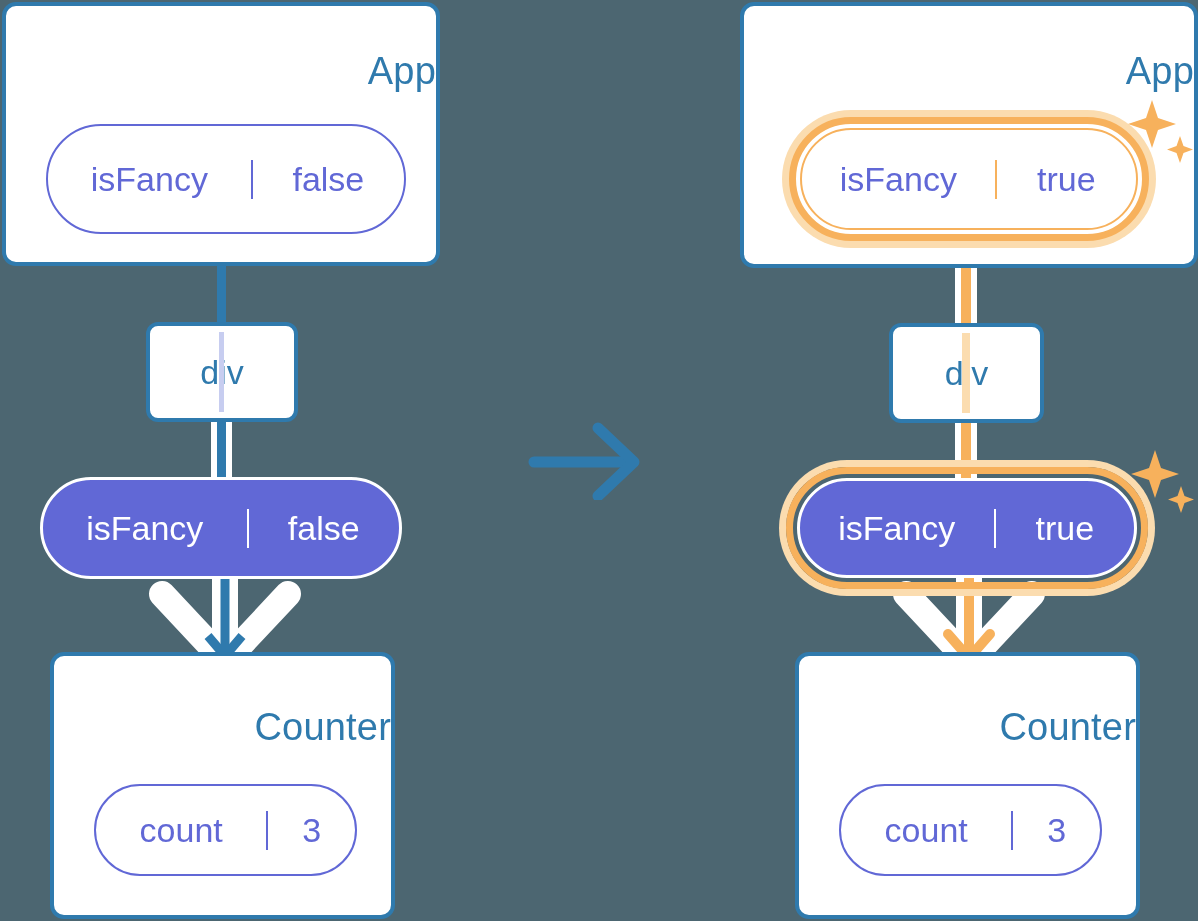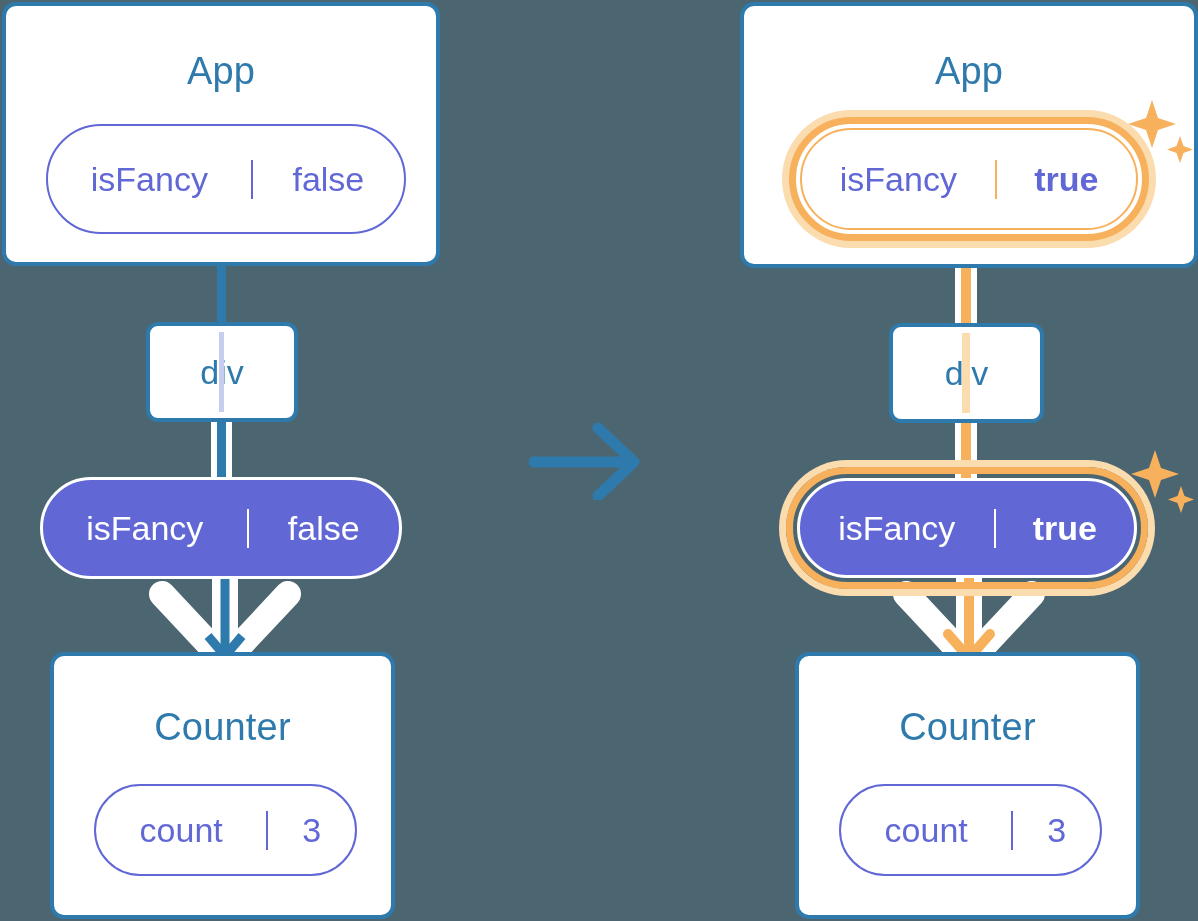--- a/index.html
+++ b/index.html
@@ -28,21 +28,21 @@
     border: 4px solid #2f7aad;
     border-radius: 14px;
     box-sizing: border-box;
     z-index: 6;
   }
   .box.div-box { border-radius: 12px; }
 
   .box-title {
     position: absolute;
     left: 0; right: 0;
-    text-align: center;
+    text-align: right;
     color: #2f7aad;
     font-size: 38px;
     font-weight: 400;
     letter-spacing: .2px;
     white-space: nowrap;
   }
   .div-label {
     position: absolute;
     left: 0; right: 0;
     top: 50%;
@@ -92,21 +92,21 @@
     position: absolute;
     border-radius: 999px;
     border: 7px solid #f7b15c;
     box-sizing: border-box;
     box-shadow: 0 0 0 7px #fbdcaf;
     z-index: 7;
     background: transparent;
   }
   .ring.filled { background: #ffffff; }
 
-  .bold { font-weight: 700; }
+  .bold { font-weight: 400; }
 
   
   .vline { position: absolute; }
 
   .line-blue  { background: #2f7aad; }
   .line-white { background: #ffffff; }
   .line-orange{ background: #f7b15c; }
   .line-orange-pale { background: #fbdcaf; }
   .line-lav   { background: #c7cdf0; }
 

